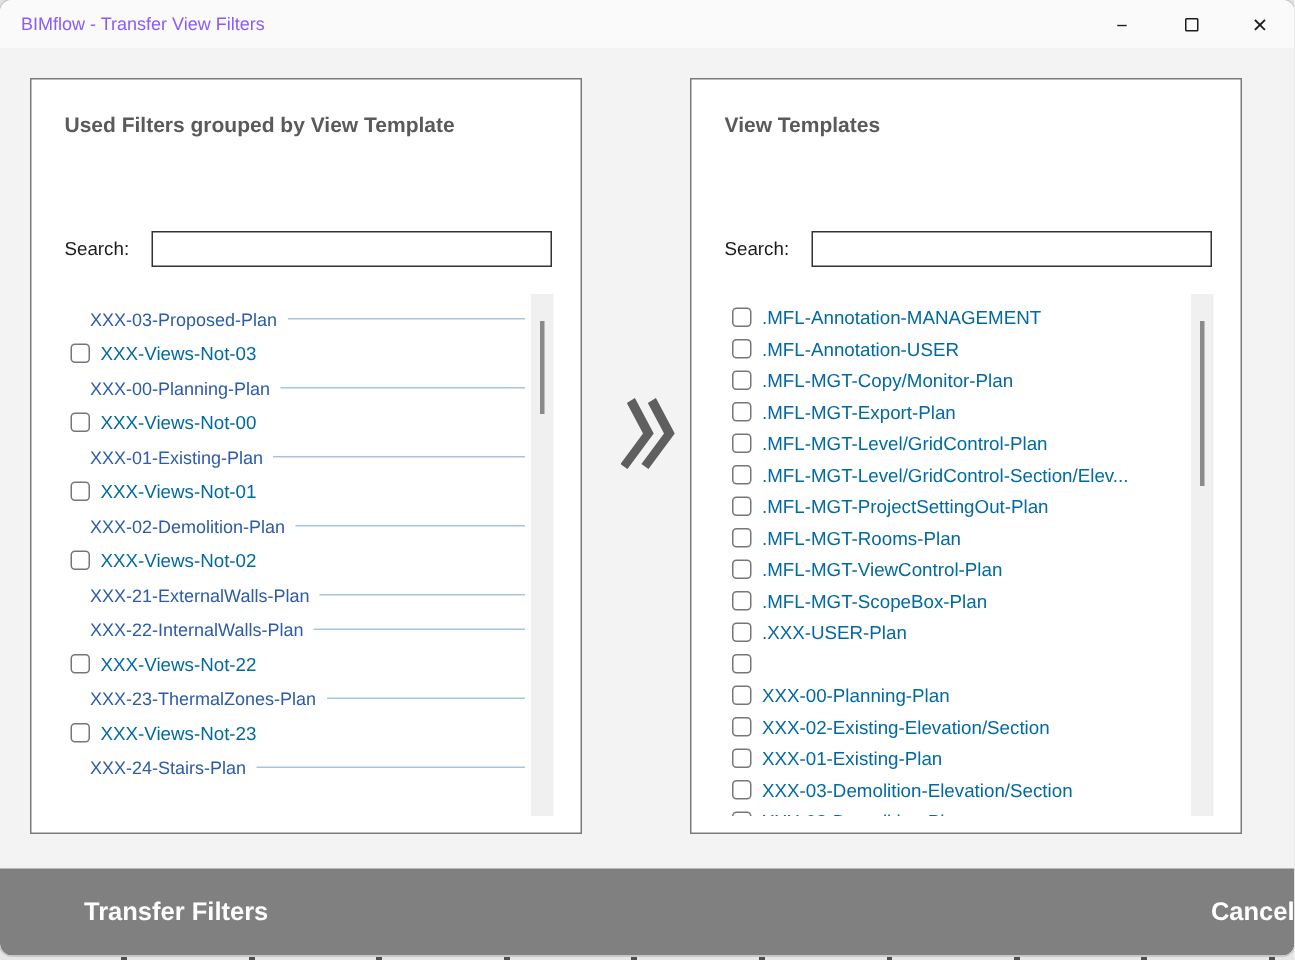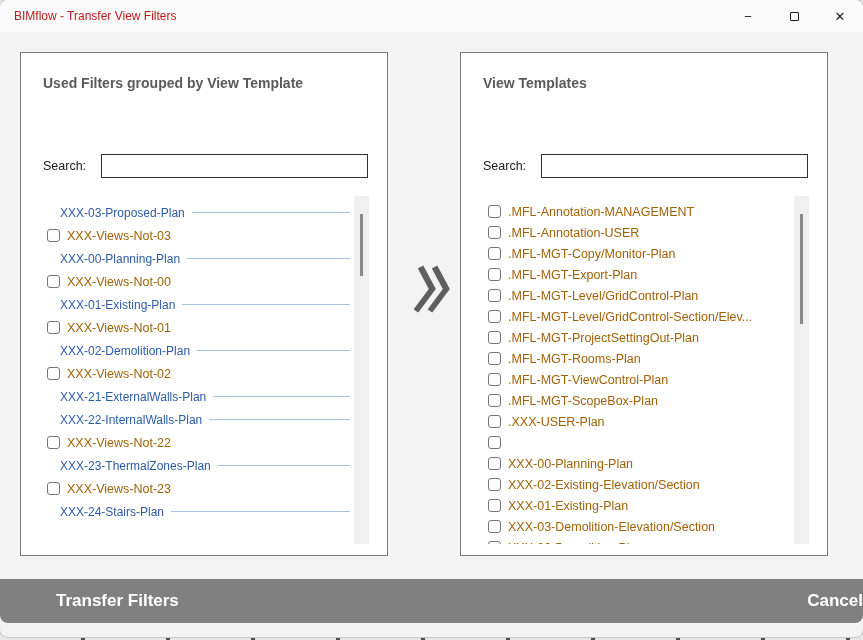--- a/index.html
+++ b/index.html
@@ -6,21 +6,21 @@
   html,body { width:863px; height:640px; font-family:"Liberation Sans", sans-serif; }
   .screen { position:relative; width:863px; height:640px; background:#e2e2e2; overflow:hidden; }
   .bg-strip { position:absolute; left:0; bottom:0; width:863px; height:6px;
     background:repeating-linear-gradient(90deg,#e6e6e6 0 81px,#4f4f4f 81px 85px); }
   .window { position:absolute; top:0; left:0; width:863px; height:637px;
     background:#f3f3f3; border-radius:8px; overflow:hidden; box-shadow:0 0 0 1px #c9c9c9; }
 
   
   .titlebar { position:absolute; top:0; left:0; right:0; height:32px; background:#fafafa;
     display:flex; align-items:center; }
-  .title { font-size:12px; color:#b91c1c; padding-left:14px; flex:1; }
+  .title { font-size:12px; color:#8b5cf6; padding-left:14px; flex:1; }
   .win-controls { display:flex; height:32px; }
   .win-btn { width:46px; height:32px; border:none; background:transparent; font-size:13px;
     color:#1b1b1b; display:flex; align-items:center; justify-content:center; cursor:default; }
   .maxi-box { width:9px; height:9px; border:1px solid #1b1b1b; border-radius:1px; display:inline-block; }
 
   
   .panel { position:absolute; top:52px; width:368px; height:504px; background:#ffffff;
     border:1px solid #7a7a7a; }
   .panel.left { left:20px; }
   .panel.right { left:460px; }
@@ -38,27 +38,27 @@
   .panel.right .scroll-thumb { top:18px; height:110px; }
 
   
   .group-row { height:23px; display:flex; align-items:center; padding-left:30px; }
   .group-label { font-size:12px; color:#2e5ba8; white-space:nowrap; }
   .group-line { flex:1; height:0; border-top:1px solid #a9c3e2; margin-left:7px; margin-right:4px; }
   .item-row { height:23px; display:flex; align-items:center; padding-left:17px; }
   .panel.right .item-row { height:21px; padding-left:18px; }
   .checkbox { width:13px; height:13px; min-width:13px; border:1px solid #767676; border-radius:3px;
     background:#ffffff; display:inline-block; }
-  .item-label { font-size:12.5px; color:#a16207; margin-left:7px; white-space:nowrap; }
+  .item-label { font-size:12.5px; color:#0369a1; margin-left:7px; white-space:nowrap; }
 
   
   .transfer-arrow { position:absolute; left:414px; top:263px; width:36px; height:52px; }
 
   
-  .footer { position:absolute; left:0; right:0; top:579px; height:44px; background:#808080;
+  .footer { position:absolute; left:0; right:0; top:579px; height:58px; background:#808080;
     border-radius:0 0 8px 8px; display:flex; align-items:center; justify-content:space-between; }
   .footer-btn { background:transparent; border:none; color:#ffffff; font-weight:700; font-size:17px;
     font-family:"Liberation Sans", sans-serif; cursor:default; padding:0; }
   .footer-btn.transfer { margin-left:56px; }
   .footer-btn.cancel { }
 </style>
 </head>
 <body>
 
 <div class="screen">

